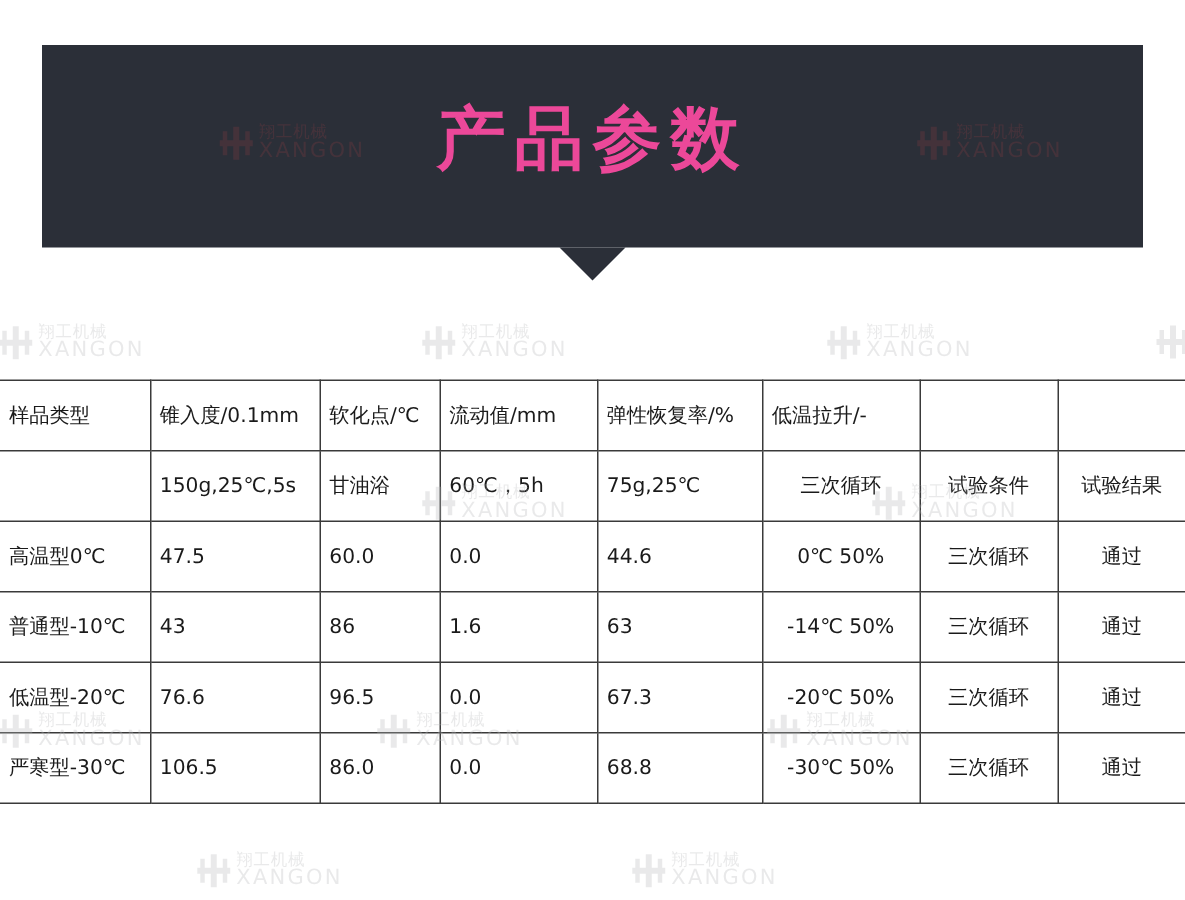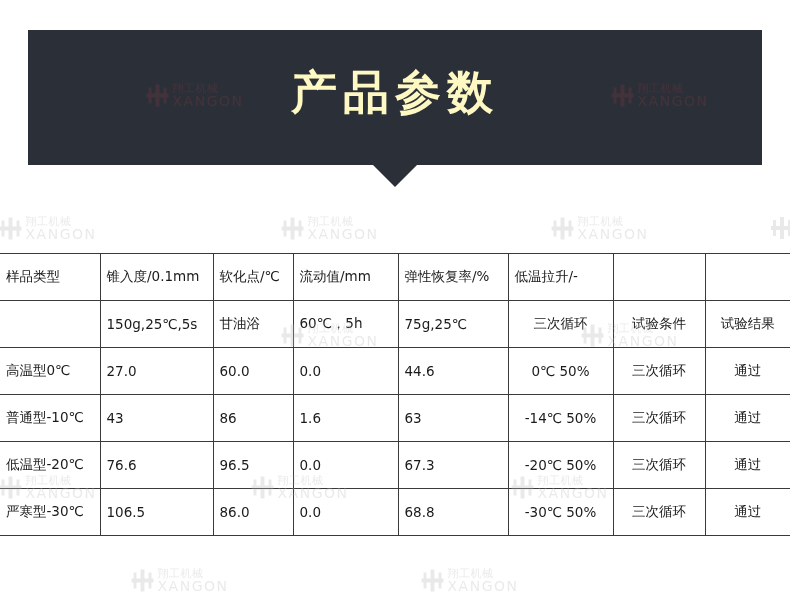--- a/index.html
+++ b/index.html
@@ -93,21 +93,21 @@
     height: 135px;
     background: #2b2f38;
     z-index: 2;
   }
   .banner-title {
     position: absolute;
     left: 0;
     right: 0;
     top: 32px;
     text-align: center;
-    color: #fef9c3;
+    color: #ec4899;
     font-size: 46px;
     font-weight: bold;
     letter-spacing: 6px;
     font-family: "DejaVu Sans", "Liberation Sans", sans-serif;
   }
   .banner-notch {
     position: absolute;
     left: 50%;
     top: 165px;
     width: 0;
@@ -194,21 +194,21 @@
         <td class="l">甘油浴</td>
         <td class="l">60℃，5h</td>
         <td class="l">75g,25℃</td>
         <td class="c">三次循环</td>
         <td class="c">试验条件</td>
         <td class="c">试验结果</td>
       </tr>
 
       <tr>
         <td class="l">高温型0℃</td>
-        <td class="l">27.0</td>
+        <td class="l">47.5</td>
         <td class="l">60.0</td>
         <td class="l">0.0</td>
         <td class="l">44.6</td>
         <td class="c">0℃ 50%</td>
         <td class="c">三次循环</td>
         <td class="c">通过</td>
       </tr>
       <tr>
         <td class="l">普通型-10℃</td>
         <td class="l">43</td>

